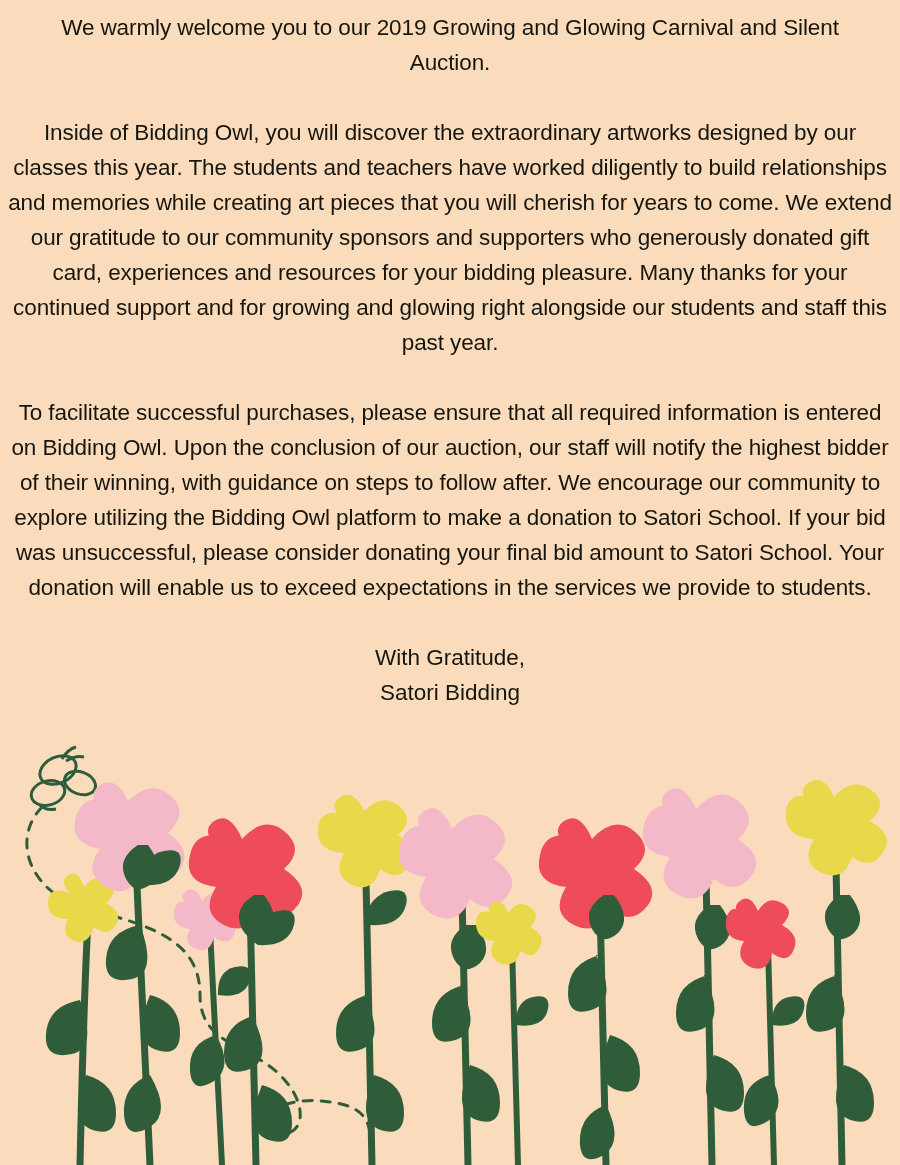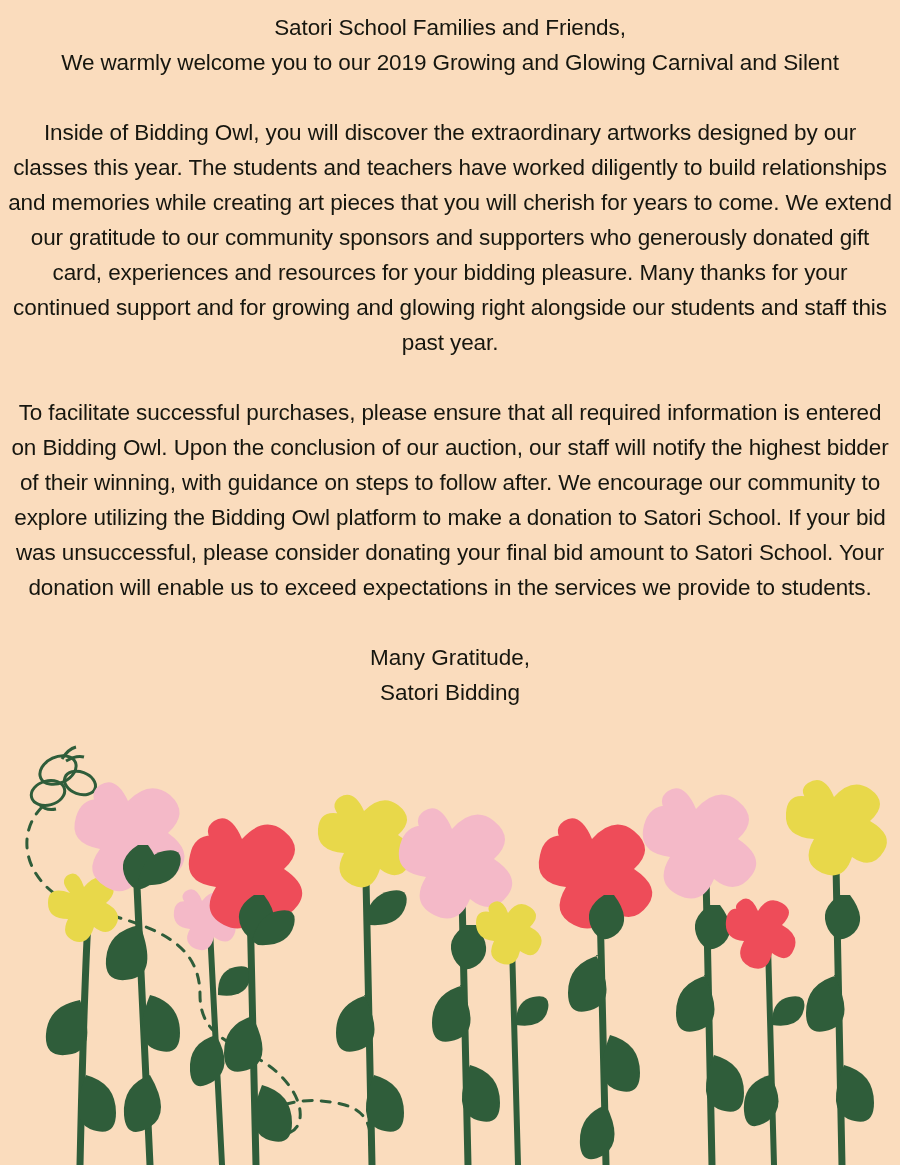--- a/index.html
+++ b/index.html
@@ -60,34 +60,34 @@
     width: 900px;
     height: 420px;
   }
 </style>
 </head>
 <body>
 
 <div class="page">
 
   <div class="letter">
-    <p class="para">Satori School Families and Friends,</p>
     <p class="para">We warmly welcome you to our 2019 Growing and Glowing Carnival and Silent</p>
+    <p class="para">Auction.</p>
 
     <div class="spacer"></div>
 
     <p class="para">Inside of Bidding Owl, you will discover the extraordinary artworks designed by our classes this year. The students and teachers have worked diligently to build relationships and memories while creating art pieces that you will cherish for years to come. We extend our gratitude to our community sponsors and supporters who generously donated gift card, experiences and resources for your bidding pleasure. Many thanks for your continued support and for growing and glowing right alongside our students and staff this past year.</p>
 
     <div class="spacer"></div>
 
     <p class="para">To facilitate successful purchases, please ensure that all required information is entered on Bidding Owl. Upon the conclusion of our auction, our staff will notify the highest bidder of their winning, with guidance on steps to follow after. We encourage our community to explore utilizing the Bidding Owl platform to make a donation to Satori School. If your bid was unsuccessful, please consider donating your final bid amount to Satori School. Your donation will enable us to exceed expectations in the services we provide to students.</p>
 
     <div class="spacer"></div>
 
-    <p class="signoff">Many Gratitude,</p>
+    <p class="signoff">With Gratitude,</p>
     <p class="signoff">Satori Bidding</p>
   </div>
 
   <div class="art">
     <svg viewBox="0 0 900 420" xmlns="http://www.w3.org/2000/svg" aria-hidden="true">
       <g fill="none" stroke="#2f5d3a" stroke-width="3">
         <ellipse cx="58" cy="25" rx="19" ry="13" transform="rotate(-25 58 25)"></ellipse>
         <ellipse cx="48" cy="48" rx="17" ry="12" transform="rotate(-15 48 48)"></ellipse>
         <ellipse cx="80" cy="38" rx="16" ry="11" transform="rotate(20 80 38)"></ellipse>
         <path d="M40 60 q6 6 16 4"></path>

